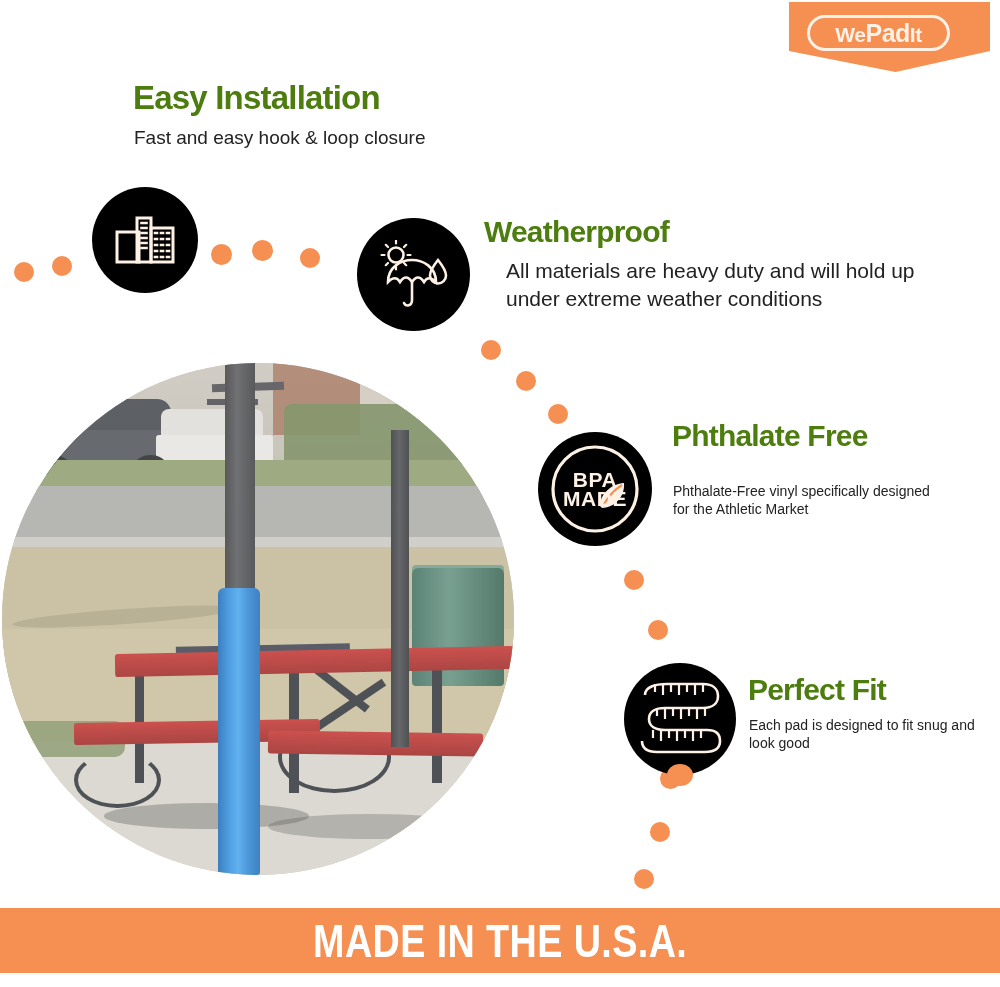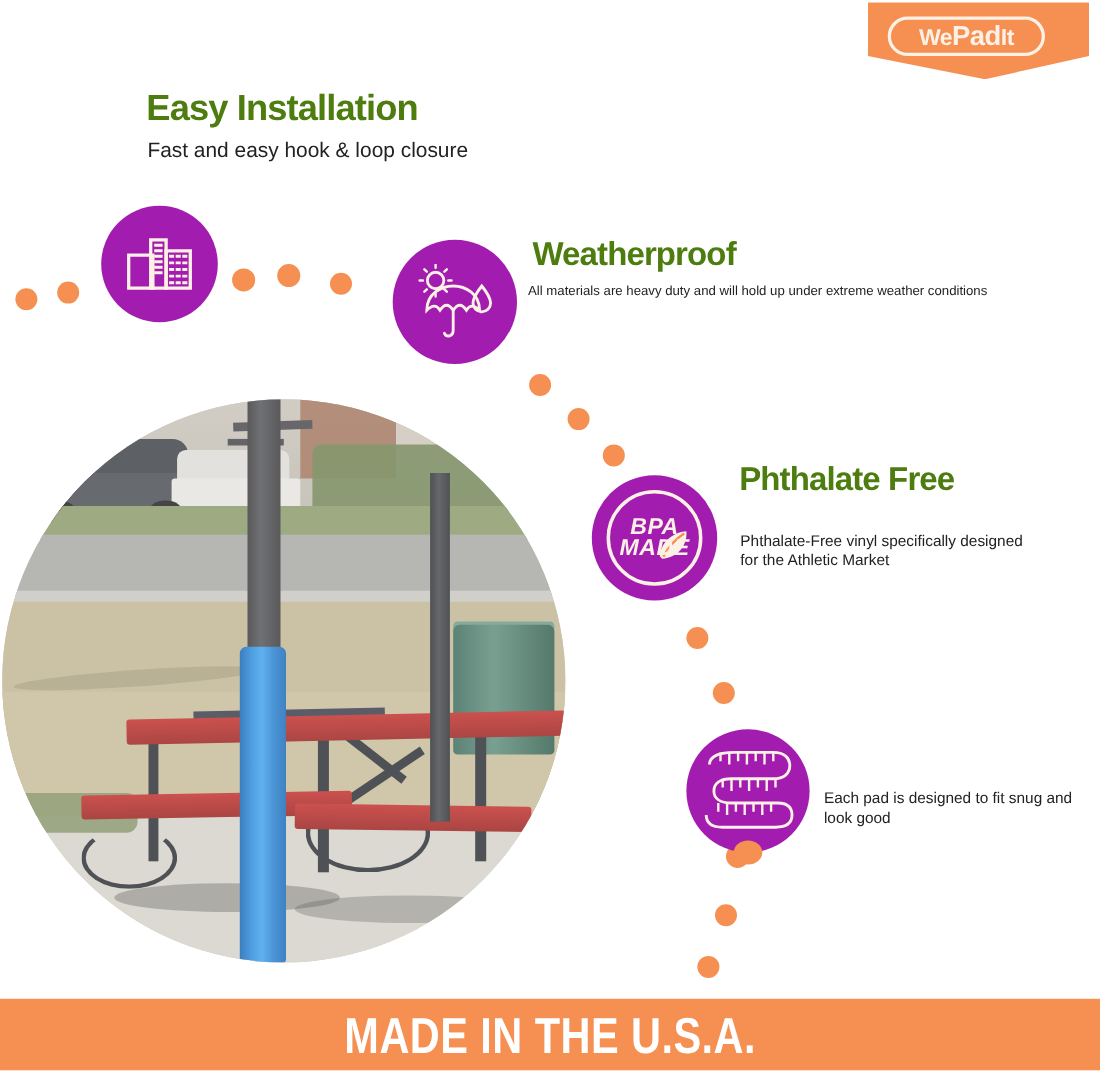--- a/index.html
+++ b/index.html
@@ -42,36 +42,36 @@
   .feat-desc {
     position: absolute;
     color: #222222;
     font-weight: 400;
     line-height: 1.32;
   }
 
   #t-easy   { left: 133px; top: 79px;  font-size: 33px; }
   #d-easy   { left: 134px; top: 125px; font-size: 19px; width: 420px; }
   #t-weather{ left: 484px; top: 215px; font-size: 30px; }
-  #d-weather{ left: 480px; top: 257px; font-size: 12px; width: 430px; }
+  #d-weather{ left: 506px; top: 257px; font-size: 21px; width: 430px; }
   #t-phth   { left: 672px; top: 419px; font-size: 30px; }
   #d-phth   { left: 673px; top: 482px; font-size: 14px; width: 270px; }
   #t-fit    { left: 748px; top: 673px; font-size: 30px; }
   #d-fit    { left: 749px; top: 716px; font-size: 14px; width: 230px; }
 
   
   .dot {
     position: absolute; border-radius: 50%; background: #F58F52;
   }
 
   
   .icon-circle {
     position: absolute; border-radius: 50%;
-    background: #a21caf;
-    display: flex; align-items: center; justify-content: center; font-style: italic;
+    background: #000000;
+    display: flex; align-items: center; justify-content: center;
   }
   #ic-build   { left: 92px;  top: 187px; width: 106px; height: 106px; }
   #ic-weather { left: 357px; top: 218px; width: 113px; height: 113px; }
   #ic-bpa     { left: 538px; top: 432px; width: 114px; height: 114px; }
   #ic-fit     { left: 624px; top: 663px; width: 112px; height: 112px; }
   .icon-circle svg { display: block; }
 
   .bpa-text {
     position: absolute; left: 0; right: 0; top: 50%;
     transform: translateY(-50%);
@@ -225,20 +225,21 @@
 
   <div class="feat-title" id="t-easy">Easy Installation</div>
   <div class="feat-desc" id="d-easy">Fast and easy hook &amp; loop closure</div>
 
   <div class="feat-title" id="t-weather">Weatherproof</div>
   <div class="feat-desc" id="d-weather">All materials are heavy duty and will hold up under extreme weather conditions</div>
 
   <div class="feat-title" id="t-phth">Phthalate Free</div>
   <div class="feat-desc" id="d-phth">Phthalate-Free vinyl specifically designed for the Athletic Market</div>
 
+  <div class="feat-title" id="t-fit">Perfect Fit</div>
   <div class="feat-desc" id="d-fit">Each pad is designed to fit snug and look good</div>
 
   <div class="photo-circle">
     <div class="ph ph-sky"></div>
     <div class="ph ph-bldg2"></div>
     <div class="ph ph-building"></div>
     <div class="ph ph-hedge"></div>
     <div class="ph ph-car1"></div>
     <div class="ph ph-car1b"></div>
     <div class="ph ph-car2"></div>

